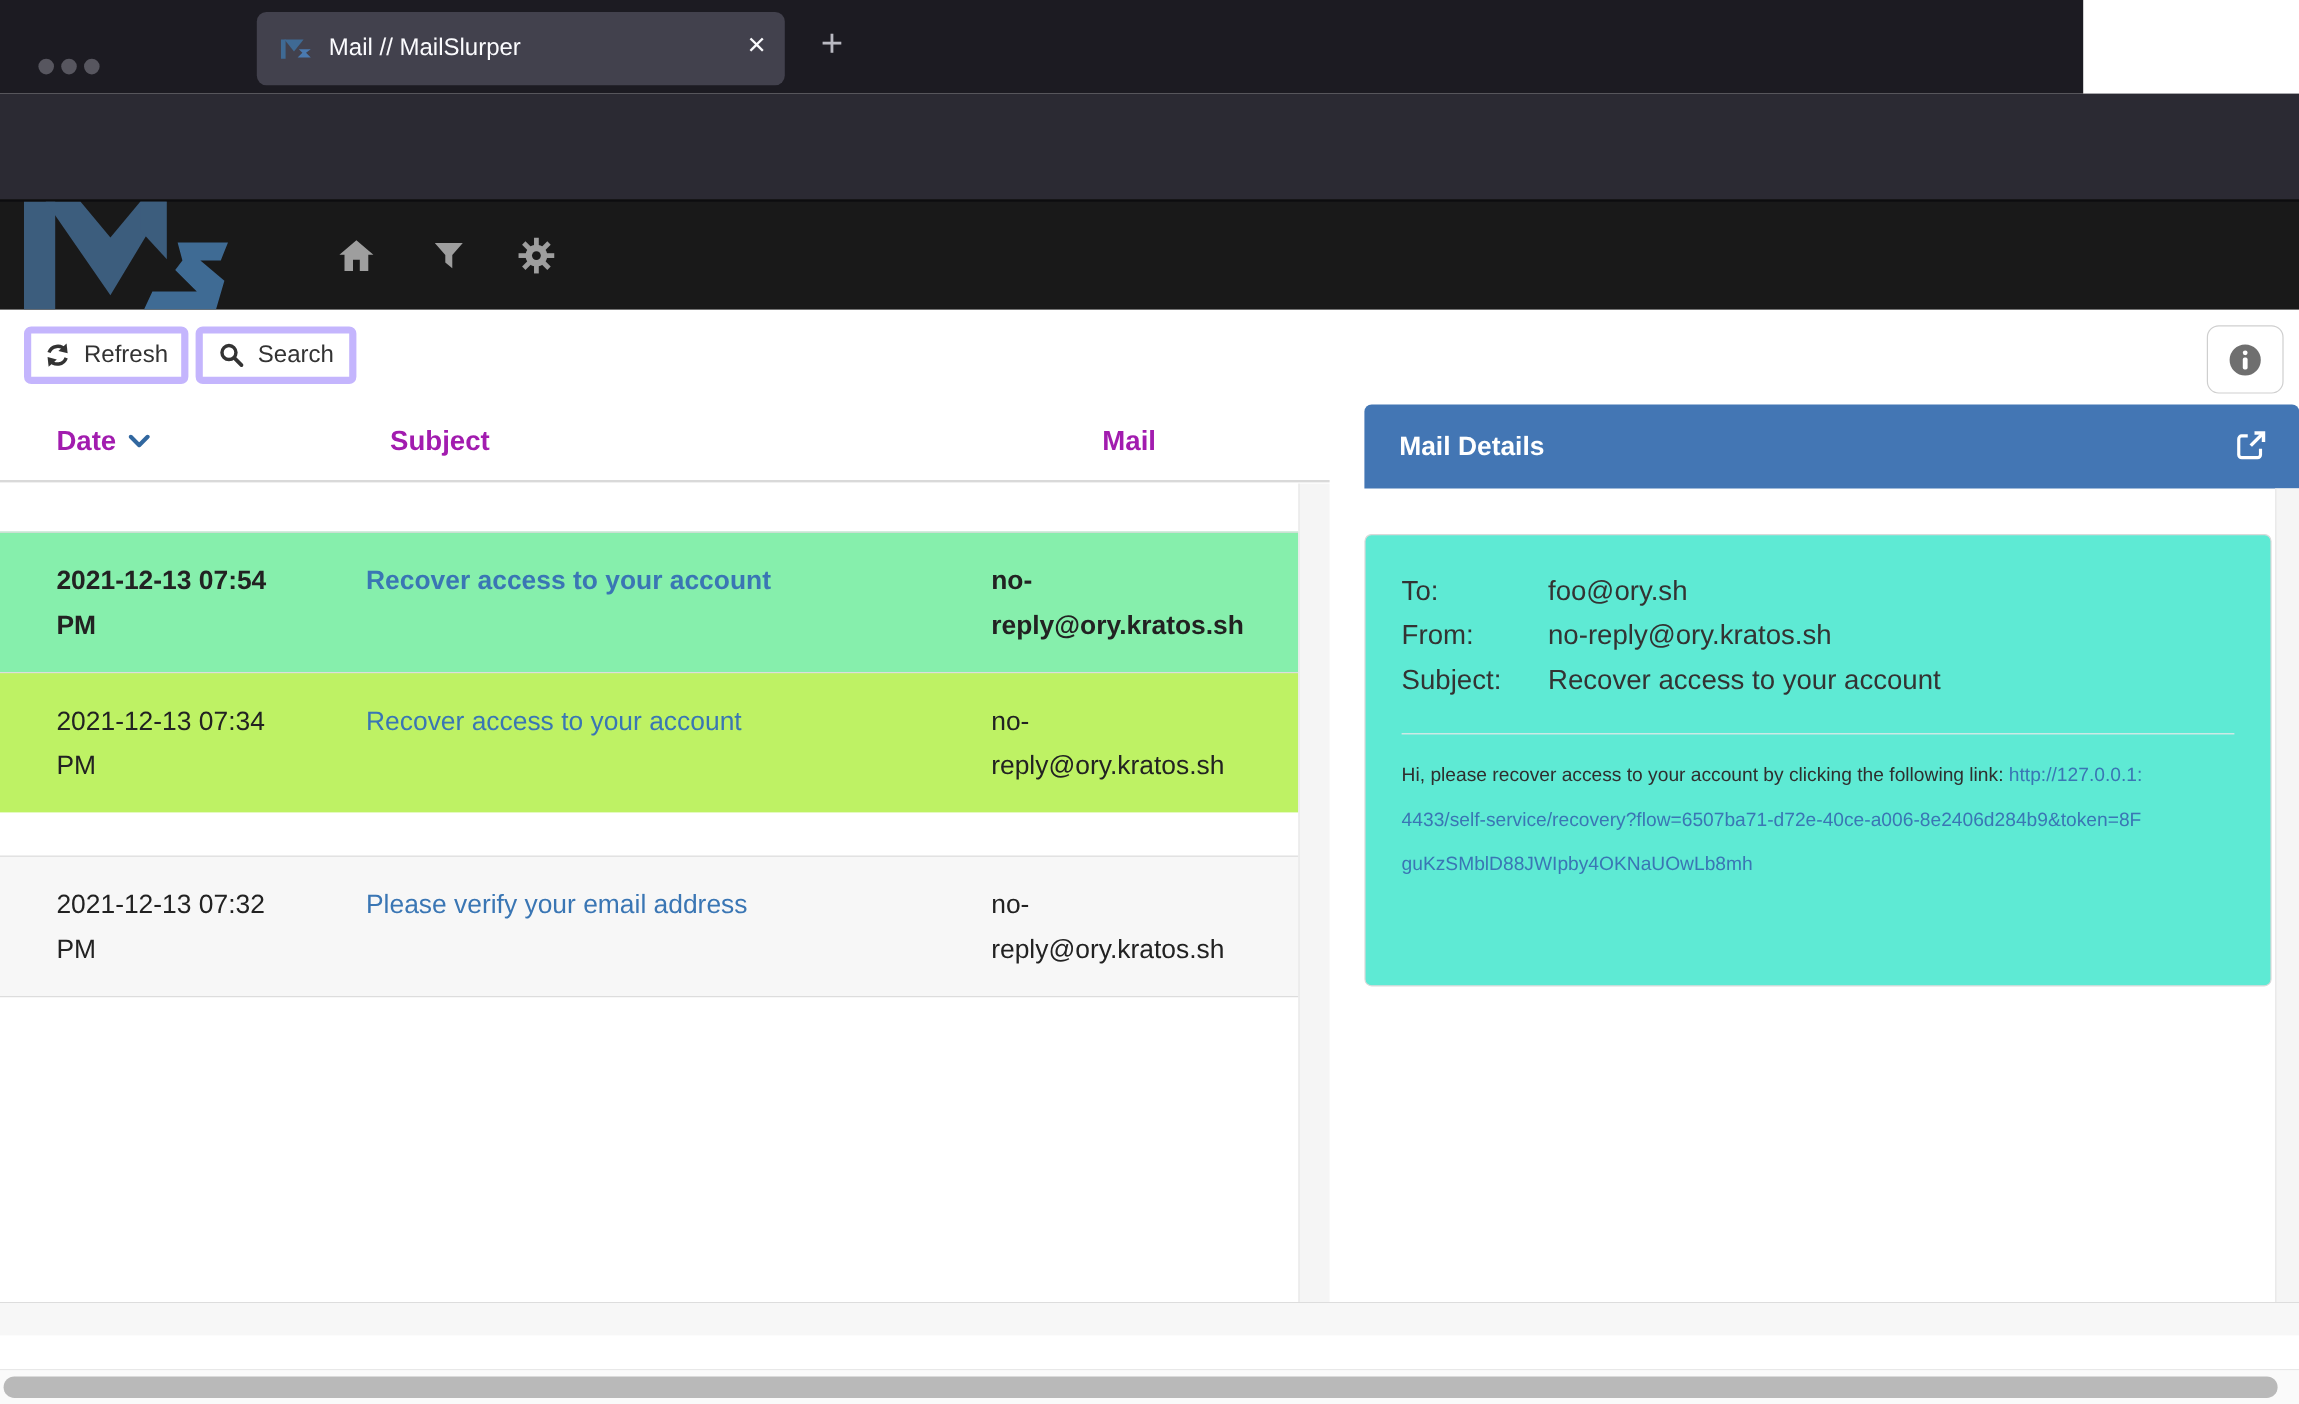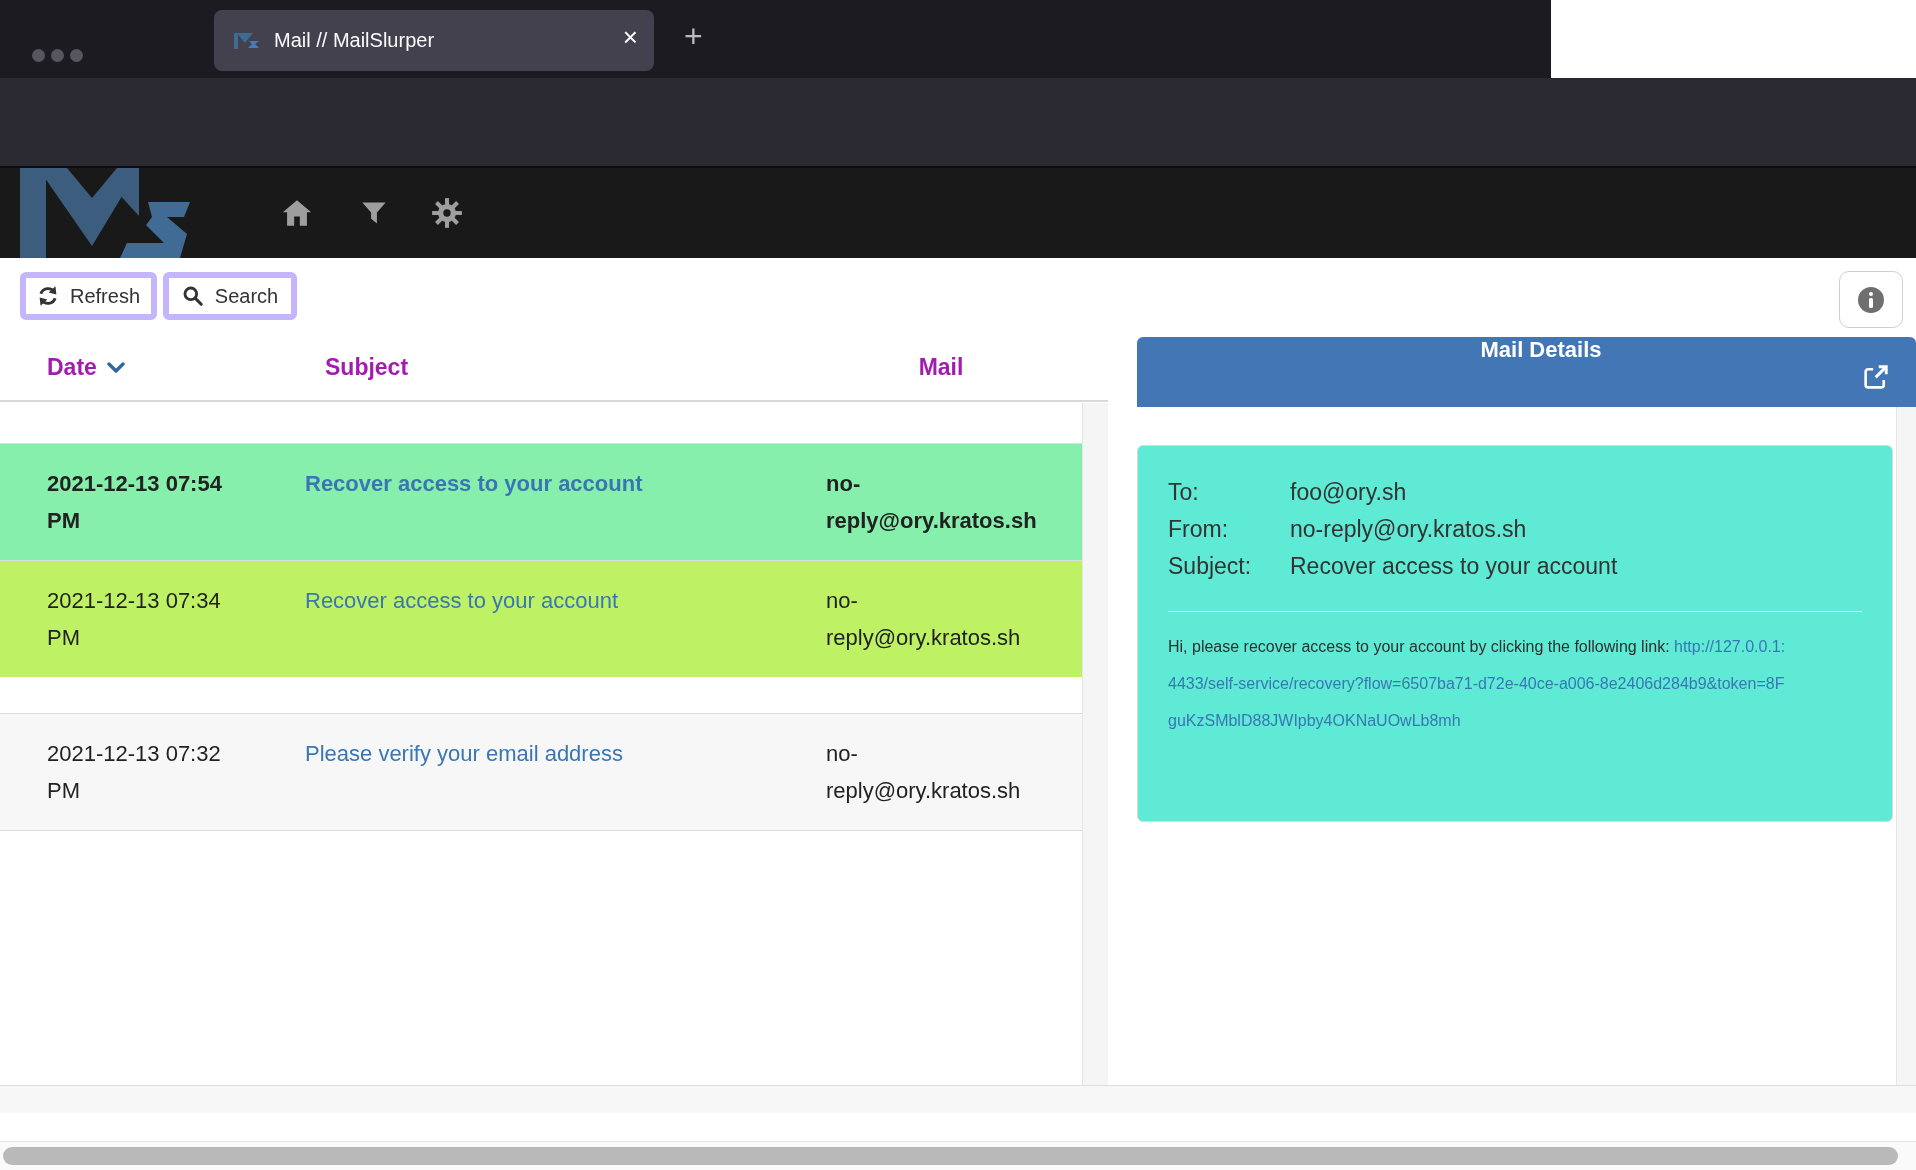--- a/index.html
+++ b/index.html
@@ -1,21 +1,21 @@
 <!DOCTYPE html>
 <html><head>
 <meta charset="utf-8">
 <style>
   * { margin:0; padding:0; box-sizing:border-box; }
   html,body { width:1916px; height:1170px; overflow:hidden; background:#fff;
     font-family:"Liberation Sans","DejaVu Sans",sans-serif; }
   .abs { position:absolute; }
 
   
-  .tabbar { left:0; top:0; width:1551px; height:78px; background:#1c1b22; }
+  .tabbar { left:0; top:0; width:1736px; height:78px; background:#1c1b22; }
   .win-dot { width:13px; height:13px; border-radius:50%; background:#57565f; top:49px; }
   .tab { left:214px; top:10px; width:440px; height:61px; background:#42414d; border-radius:8px;
          display:flex; align-items:center; color:#fbfbfe; }
   .tab-title { font-size:20px; margin-left:14px; }
   .tab-close { position:absolute; right:16px; top:12px; font-size:26px; color:#fbfbfe; cursor:default; }
   .newtab { left:684px; top:18px; font-size:32px; color:#b9b9c2; }
 
   .toolbar { left:0; top:78px; width:1916px; height:88px; background:#2b2a33; }
   .nav-glyph { font-size:32px; color:#9d9daa; top:100px; }
   .urlfield { left:346px; top:95px; width:1298px; height:60px; background:#1d1c25; border-radius:8px;
@@ -47,21 +47,21 @@
   .mrow:last-child { border-bottom:1px solid #ddd; }
   .mrow.selected { background:#86efac; font-weight:bold; }
   .mrow.striped { background:#f7f7f7;margin-top:36px; }
   .c-date { padding-left:47px; } .c-date span { display:inline-block; width:212px; }
   .c-subj { padding-left:47px; color:#3a76b4; }
   .c-from { padding-left:26px; } .c-from span { display:inline-block; width:215px; }
   .vtrack { background:#f5f5f5; border-left:1px solid #e6e6e6; }
 
   
   .details-header { left:1137px; top:337px; width:779px; height:70px; background:#4376b4;
-                    border-radius:6px 6px 0 0; display:flex; align-items:center; color:#fff;flex-direction:column; }
+                    border-radius:6px 6px 0 0; display:flex; align-items:center; color:#fff; }
   .details-title { font-size:22px; font-weight:bold; margin-left:29px; }
   .details-card { left:1137px; top:445px; width:756px; height:377px; background:#5eead4;
                   border:1px solid #d9d9d9; border-radius:6px; padding:28px 30px; }
   .fld { display:flex; font-size:23px; line-height:37px; color:#333; }
   .fld .lbl { width:122px; flex:none; }
   .card-hr { border:none; border-top:1px solid #e9e9e9; margin-top:26px; }
   .mail-body { margin-top:16px; font-size:16px; line-height:37px; color:#2f2f2f; max-width:620px; }
   .mail-body a { color:#3a76b4; text-decoration:none; word-break:break-all; }
 
   

